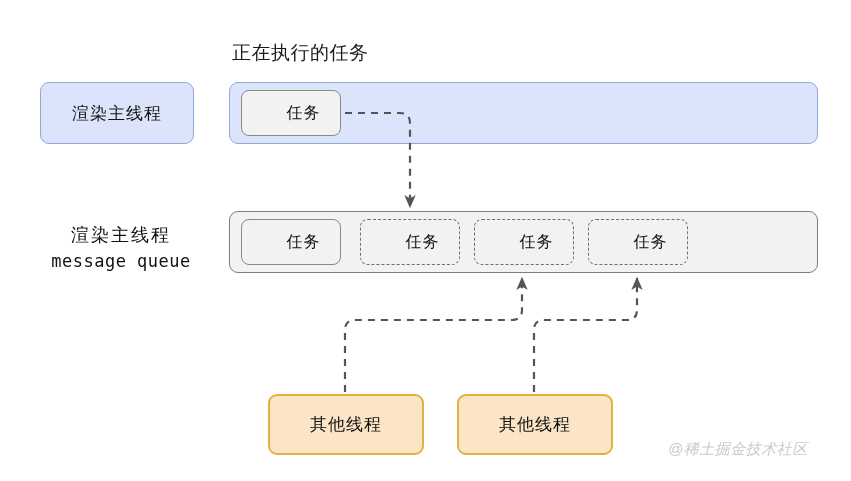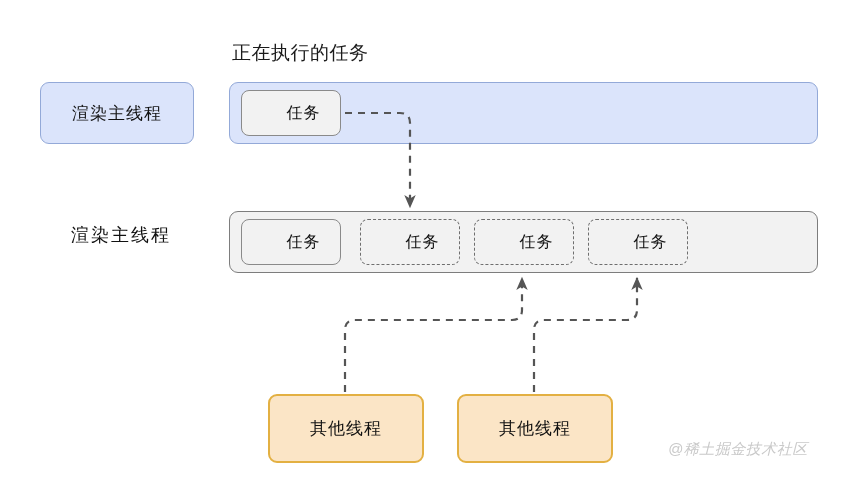--- a/index.html
+++ b/index.html
@@ -120,21 +120,21 @@
   }
   .queue-slot {
     top: 219px;
     width: 100px;
   }
 
   
   .other-thread {
     top: 394px;
     width: 156px;
-    height: 69px;
+    height: 61px;
     background: #fbe5c6;
     border: 2px solid #e3b042;
     border-radius: 9px;
     box-sizing: border-box;
     display: flex;
     align-items: center;
     justify-content: center;
     font-size: 17px;
     color: #111111;
     letter-spacing: 1px;
@@ -172,20 +172,21 @@
   </div>
 
   <div class="abs thread-lane"></div>
 
   <div class="abs task task-solid running-task">
     <span>任务</span>
   </div>
 
   <div class="abs queue-label">
     <div class="queue-label-cn">渲染主线程</div>
+    <div class="queue-label-en">message queue</div>
   </div>
 
   <div class="abs queue-lane"></div>
 
   <div class="abs task task-solid queue-slot" style="left:241px;">
     <span>任务</span>
   </div>
 
   <div class="abs task task-dashed queue-slot" style="left:360px;">
     <span>任务</span>

